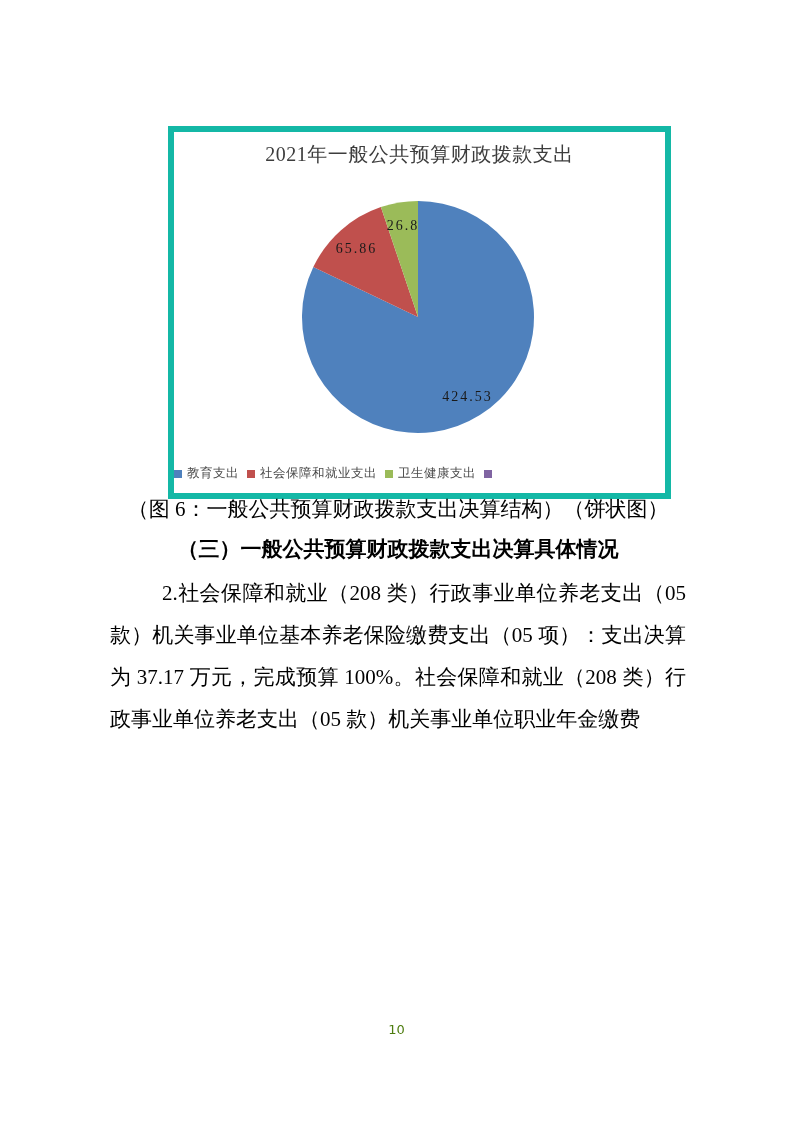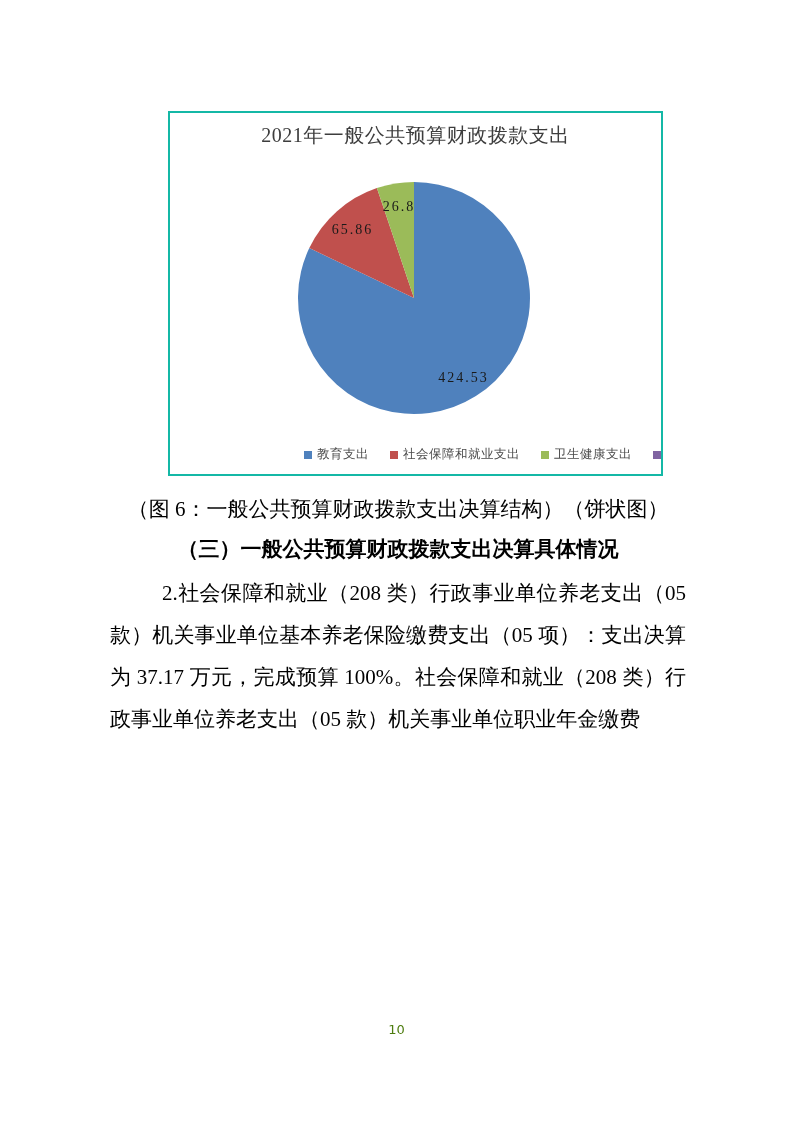--- a/index.html
+++ b/index.html
@@ -2,35 +2,35 @@
 <html><head>
 <meta charset="utf-8">
 <style>
   html,body{margin:0;padding:0;background:#fff;}
   .page{
     position:relative;width:793px;height:1122px;background:#ffffff;overflow:hidden;
     font-family:"Liberation Serif","DejaVu Serif",serif;color:#000;
   }
   
   .chart-card{
-    position:absolute;left:168px;top:111px;width:491px;height:361px;
-    border:2px solid #14b8a6;background:#fff;
+    position:absolute;left:168px;top:126px;width:491px;height:361px;
+    border:6px solid #14b8a6;background:#fff;
   }
   .chart-title{
     position:absolute;top:9px;left:0;right:0;text-align:center;
     font-size:20px;letter-spacing:.5px;color:#3d3d3d;
   }
   .pie-svg{position:absolute;left:0;top:0;}
   .pie-label{
     font-family:"Liberation Serif","DejaVu Serif",serif;
     font-size:14px;fill:#1a1a1a;letter-spacing:2px;text-anchor:middle;
   }
   .legend{
     position:absolute;bottom:11px;left:0;right:0;
-    display:flex;justify-content:flex-end;align-items:center;gap:21px;
+    display:flex;justify-content:flex-start;align-items:center;gap:8px;
     font-size:12.5px;color:#4a4a4a;letter-spacing:.5px;
   }
   .legend-item{display:flex;align-items:center;gap:5px;}
   .legend-swatch{width:8px;height:8px;flex:0 0 auto;}
   
   .text-col{
     position:absolute;left:110px;top:488px;width:576px;
     font-size:21px;line-height:42px;text-align:justify;
   }
   .text-col p{margin:0;padding:0;}

